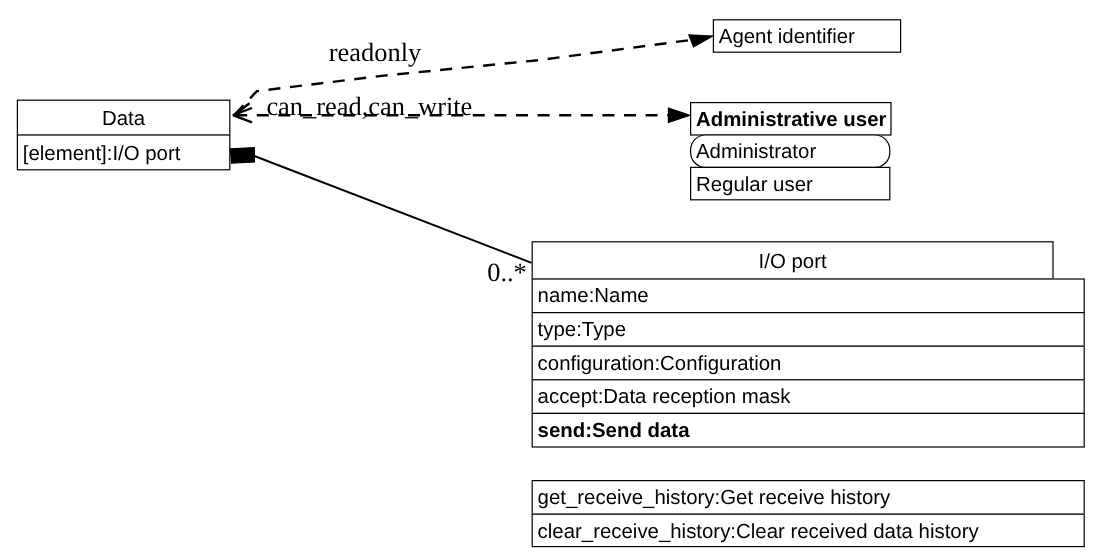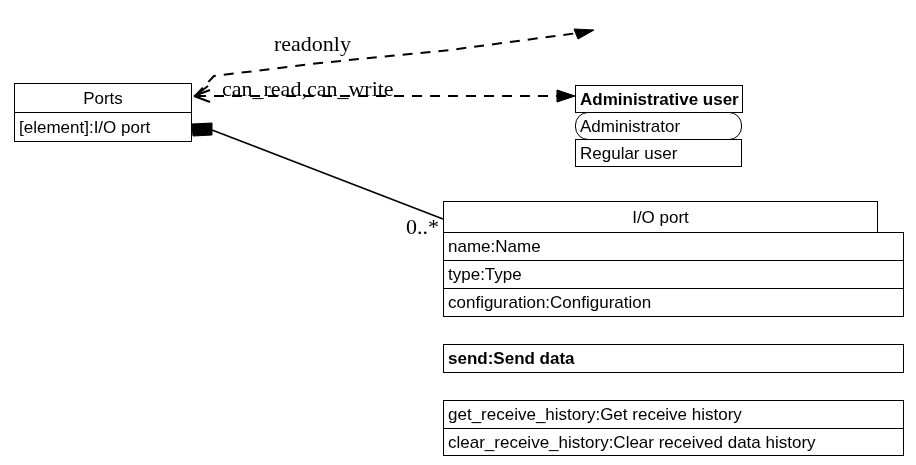--- a/index.html
+++ b/index.html
@@ -52,32 +52,34 @@
     width: 916px;
     height: 465px;
     pointer-events: none;
   }
 </style>
 </head>
 <body>
 
 <div id="canvas">
 
-  <div class="uml-cell cell-center" style="left:14px; top:83px; width:178px; height:30px;">Ports</div>
+  <div class="uml-cell cell-center" style="left:14px; top:83px; width:178px; height:30px;">Data</div>
   <div class="uml-cell cell-left" style="left:14px; top:112px; width:178px; height:30px;">[element]:I/O port</div>
 
+  <div class="uml-cell cell-left" style="left:594px; top:16px; width:157px; height:28px;">Agent identifier</div>
 
   <div class="uml-cell cell-left" style="left:575px; top:85px; width:168px; height:28px;font-weight:bold;">Administrative user</div>
   <div class="uml-cell cell-left" style="left:575px; top:112px; width:167px; height:28px;border-radius:13px;">Administrator</div>
   <div class="uml-cell cell-left" style="left:575px; top:139px; width:167px; height:28px;">Regular user</div>
 
   <div class="uml-cell cell-center" style="left:443px; top:201px; width:435px; height:32px;">I/O port</div>
   <div class="uml-cell cell-left" style="left:443px; top:232px; width:461px; height:29px;">name:Name</div>
   <div class="uml-cell cell-left" style="left:443px; top:260px; width:461px; height:29px;">type:Type</div>
   <div class="uml-cell cell-left" style="left:443px; top:288px; width:461px; height:29px;">configuration:Configuration</div>
+  <div class="uml-cell cell-left" style="left:443px; top:316px; width:461px; height:29px;">accept:Data reception mask</div>
   <div class="uml-cell cell-left" style="left:443px; top:344px; width:461px; height:29px;font-weight:bold;">send:Send data</div>
   <div class="uml-cell cell-left" style="left:443px; top:400px; width:461px; height:29px;">get_receive_history:Get receive history</div>
   <div class="uml-cell cell-left" style="left:443px; top:428px; width:461px; height:28px;">clear_receive_history:Clear received data history</div>
 
   <svg class="overlay" viewBox="0 0 916 465" xmlns="http://www.w3.org/2000/svg">
 
     <g>
       <path d="M 196,95 L 214,76 L 320,63 L 450,50 L 578,33" fill="none" stroke="#000000" stroke-width="2" stroke-dasharray="10,8"></path>
 
       <path d="M 594,30 L 574,29 L 578,39 Z" fill="#000000" stroke="#000000" stroke-width="1"></path>

